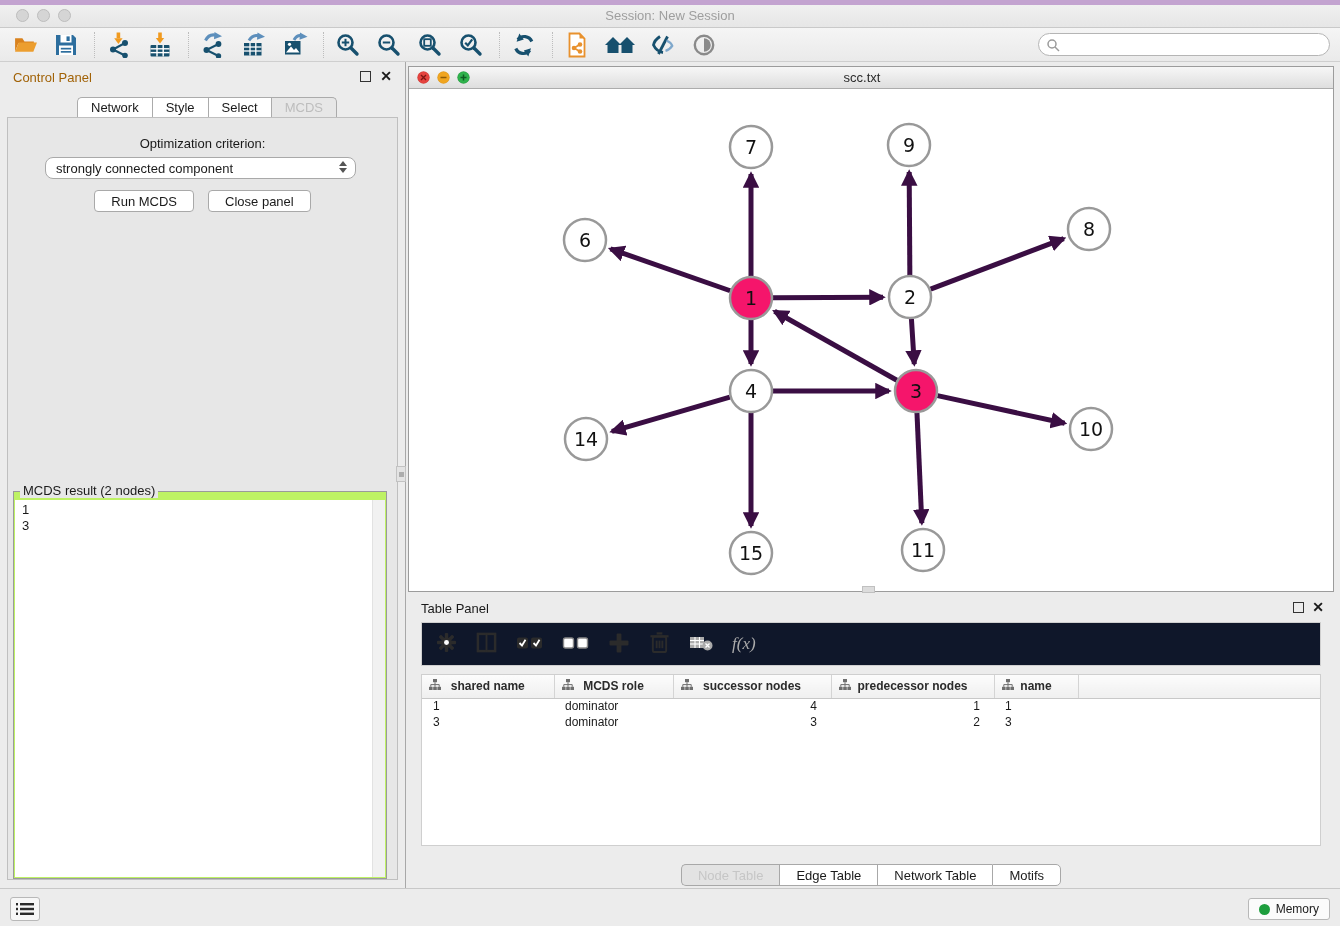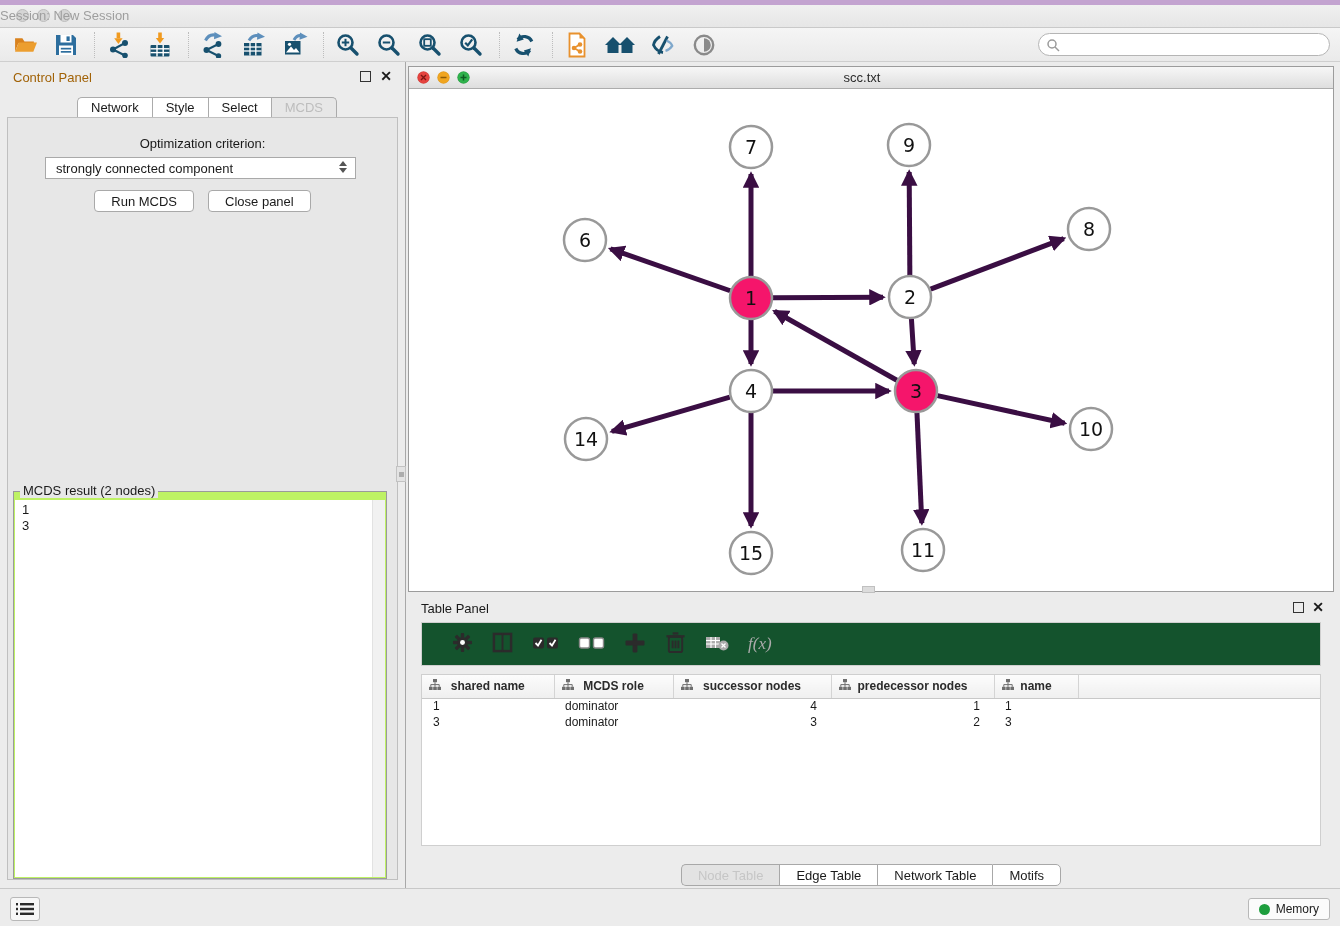--- a/index.html
+++ b/index.html
@@ -3,42 +3,42 @@
 <meta charset="utf-8">
 <style>
   * { margin:0; padding:0; box-sizing:border-box; }
   html,body { width:1340px; height:926px; overflow:hidden; }
   body { font-family:"Liberation Sans", sans-serif; background:#ECECEC; position:relative; font-size:13px; color:#1a1a1a; }
 
   
   .win-titlebar { position:absolute; left:0; top:0; width:1340px; height:28px; background:linear-gradient(#F2F2F2,#E6E6E6); border-bottom:1px solid #C9C9C9; }
   .win-accent { position:absolute; left:0; top:0; width:1340px; height:5px; background:#C3A3D0; }
   .tl-dot { position:absolute; top:9px; width:13px; height:13px; border-radius:50%; background:#D5D5D5; border:1px solid #BDBDBD; }
-  .win-title { position:absolute; left:0; right:0; top:8px; text-align:left; color:#9E9E9E; font-size:13px; }
+  .win-title { position:absolute; left:0; right:0; top:8px; text-align:center; color:#9E9E9E; font-size:13px; }
 
   
   .main-toolbar { position:absolute; left:0; top:28px; width:1340px; height:34px; background:linear-gradient(#F5F5F5,#EAEAEA); border-bottom:1px solid #CFCFCF; display:flex; align-items:center; padding-left:10px; }
   .tbi { width:30px; height:30px; display:flex; align-items:center; justify-content:center; margin-right:11px; }
   .tb-sep { width:0; height:26px; border-left:1px dotted #BDBDBD; margin:0 9px 0 2px; }
   .search-wrap { position:absolute; right:10px; top:5px; width:292px; height:23px; background:#fff; border:1px solid #B5B5B5; border-radius:12px; display:flex; align-items:center; padding-left:7px; }
   .search-wrap input { border:none; outline:none; flex:1; height:19px; font-size:12px; background:transparent; margin-left:5px; font-family:"Liberation Sans",sans-serif; }
 
   
   .control-panel { position:absolute; left:0; top:62px; width:405px; height:826px; background:#ECECEC; }
   .cp-header { position:absolute; left:13px; top:8px; font-size:13px; color:#a16207; }
   .panel-float { position:absolute; top:9px; width:11px; height:11px; border:1.5px solid #333; }
   .panel-close { position:absolute; top:6px; font-size:14px; font-weight:bold; color:#1a1a1a; line-height:16px; }
   .cp-tabs { position:absolute; left:77px; top:35px; display:flex; }
   .tab { height:21px; line-height:20px; padding:0 13px; background:#fff; border:1px solid #ABABAB; border-right:none; font-size:13px; cursor:default; }
   .tab:first-child { border-top-left-radius:5px; }
   .tab:last-child { border-right:1px solid #ABABAB; border-top-right-radius:5px; }
   .tab.active { background:#E7E7E7; color:#BDBDBD; border-bottom-color:#E7E7E7; }
   .cp-content { position:absolute; left:7px; right:7px; top:55px; bottom:8px; background:#E7E7E7; border:1px solid #BFBFBF; }
   .opt-label { position:absolute; left:0; right:0; top:18px; text-align:center; font-size:13px; }
-  .opt-select { position:absolute; left:37px; top:39px; width:311px; height:22px; background:#fff; border:1px solid #A9A9A9; border-radius:0; display:flex; align-items:center; padding-left:10px; font-size:13px; }
+  .opt-select { position:absolute; left:37px; top:39px; width:311px; height:22px; background:#fff; border:1px solid #A9A9A9; border-radius:8px; display:flex; align-items:center; padding-left:10px; font-size:13px; }
   .spinner { position:absolute; right:8px; top:3px; display:flex; flex-direction:column; gap:2px; align-items:center; }
   .spin-up { width:0; height:0; border-left:4px solid transparent; border-right:4px solid transparent; border-bottom:5px solid #555; }
   .spin-dn { width:0; height:0; border-left:4px solid transparent; border-right:4px solid transparent; border-top:5px solid #555; }
   .cp-buttons { position:absolute; left:0; right:0; top:72px; display:flex; justify-content:center; gap:14px; }
   .btn { height:22px; background:#fff; border:1px solid #A9A9A9; border-radius:4px; font-size:13px; font-family:"Liberation Sans",sans-serif; padding:0 16px; color:#1a1a1a; }
   .result-fieldset { position:absolute; left:5px; width:374px; top:373px; height:388px; border:1px solid #9A9A9A; background:#bef264; }
   .result-legend { position:absolute; left:6px; top:-9px; background:#E7E7E7; padding:0 3px; font-size:13px; }
   .result-body { position:absolute; left:1px; top:8px; right:14px; bottom:1px; background:#fff; padding:2px 0 0 7px; font-size:13px; line-height:16px; }
   .result-scroll { position:absolute; right:1px; top:8px; width:13px; bottom:1px; background:#F1F1F1; border-left:1px solid #E2E2E2; }
 
@@ -51,21 +51,21 @@
   .net-window { position:absolute; left:408px; top:66px; width:926px; height:526px; border:1px solid #9C9C9C; background:#fff; }
   .net-titlebar { position:absolute; left:0; top:0; right:0; height:22px; background:linear-gradient(#F7F7F7,#DEDEDE); border-bottom:1px solid #ACACAC; }
   .net-title { position:absolute; left:0; right:18px; top:3px; text-align:center; font-size:13px; color:#2b2b2b; }
   .net-light { position:absolute; top:4px; width:13px; height:13px; border-radius:50%; }
   .net-canvas { position:absolute; left:0; top:22px; right:0; bottom:0; background:#fff; }
   .h-handle { position:absolute; left:453px; bottom:-2px; width:13px; height:7px; background:#DCDCDC; border:1px solid #C0C0C0; }
 
   
   .table-panel { position:absolute; left:408px; top:596px; width:926px; height:292px; background:#ECECEC; }
   .tp-header { position:absolute; left:13px; top:5px; font-size:13px; }
-  .tp-toolbar { position:absolute; left:13px; right:13px; top:26px; height:44px; background:#14532d; border:1px solid #CFCFCF; display:flex; align-items:center; padding-left:30px; gap:19px; }
+  .tp-toolbar { position:absolute; left:13px; right:13px; top:26px; height:44px; background:#0f172a; border:1px solid #CFCFCF; display:flex; align-items:center; padding-left:14px; gap:19px; }
   .fx-label { font-family:"Liberation Serif", serif; font-style:italic; font-size:17px; color:#ABABAB; }
   .table-wrap { position:absolute; left:13px; right:13px; top:78px; height:172px; background:#fff; border:1px solid #CFCFCF; overflow:hidden; }
   table.node-table { border-collapse:collapse; table-layout:fixed; font-size:12px; }
   table.node-table th { height:23px; background:linear-gradient(#FCFCFC,#EFEFEF); border-right:1px solid #D4D4D4; border-bottom:1px solid #C8C8C8; font-weight:bold; position:relative; color:#2b2b2b; }
   table.node-table th .hdr-icon { position:absolute; left:7px; top:4px; }
   table.node-table td { height:16px; padding:0; color:#1a1a1a; }
   .tp-tabs { position:absolute; left:0; right:0; top:268px; display:flex; justify-content:center; }
   .tp-tabs .tab2 { height:22px; line-height:21px; padding:0 16px; background:#fff; border:1px solid #A8A8A8; border-right:none; font-size:13px; }
   .tp-tabs .tab2:first-child { border-radius:5px 0 0 5px; }
   .tp-tabs .tab2:last-child { border-right:1px solid #A8A8A8; border-radius:0 5px 5px 0; }

